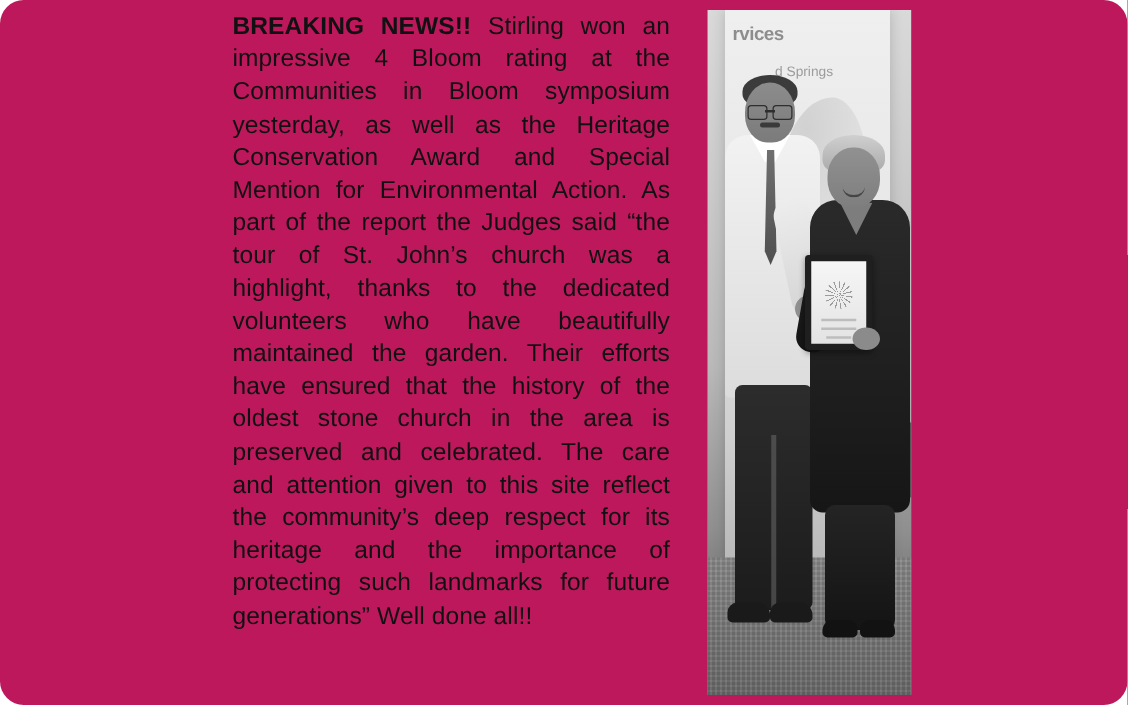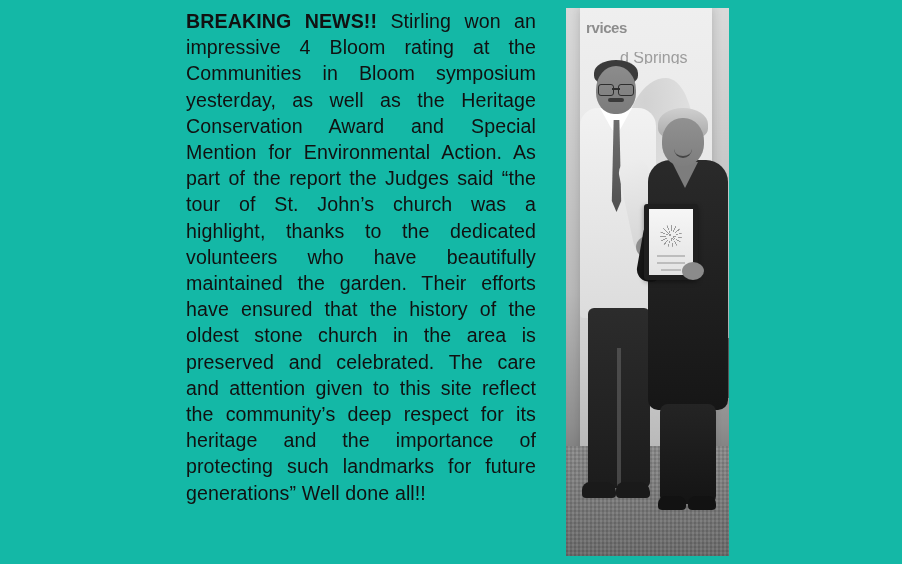--- a/index.html
+++ b/index.html
@@ -10,21 +10,22 @@
     width: 902px;
     height: 564px;
     background: #ffffff;
     font-family: "Liberation Sans", sans-serif;
     overflow: hidden;
   }
   .page {
     position: relative;
     width: 902px;
     height: 564px;
-    background: #14b8a6;
+    background: #be185d;
+    border-radius: 19px;
   }
   .article {
     position: absolute;
     left: 186px;
     top: 8px;
     width: 350px;
   }
   .article-text {
     font-family: "Liberation Sans", sans-serif;
     font-size: 19.6px;
@@ -81,21 +82,21 @@
     color: #8d8d8d;
     letter-spacing: -0.4px;
     overflow: hidden;
     white-space: nowrap;
   }
   .banner-sub {
     position: absolute;
     left: 40px;
     top: 44px;
     width: 96px;
-    font-size: 16px;
+    font-size: 11px;
     line-height: 12px;
     color: #9c9c9c;
     overflow: hidden;
     white-space: nowrap;
   }
   .banner-leaf {
     position: absolute;
     left: 44px;
     top: 70px;
     width: 70px;

